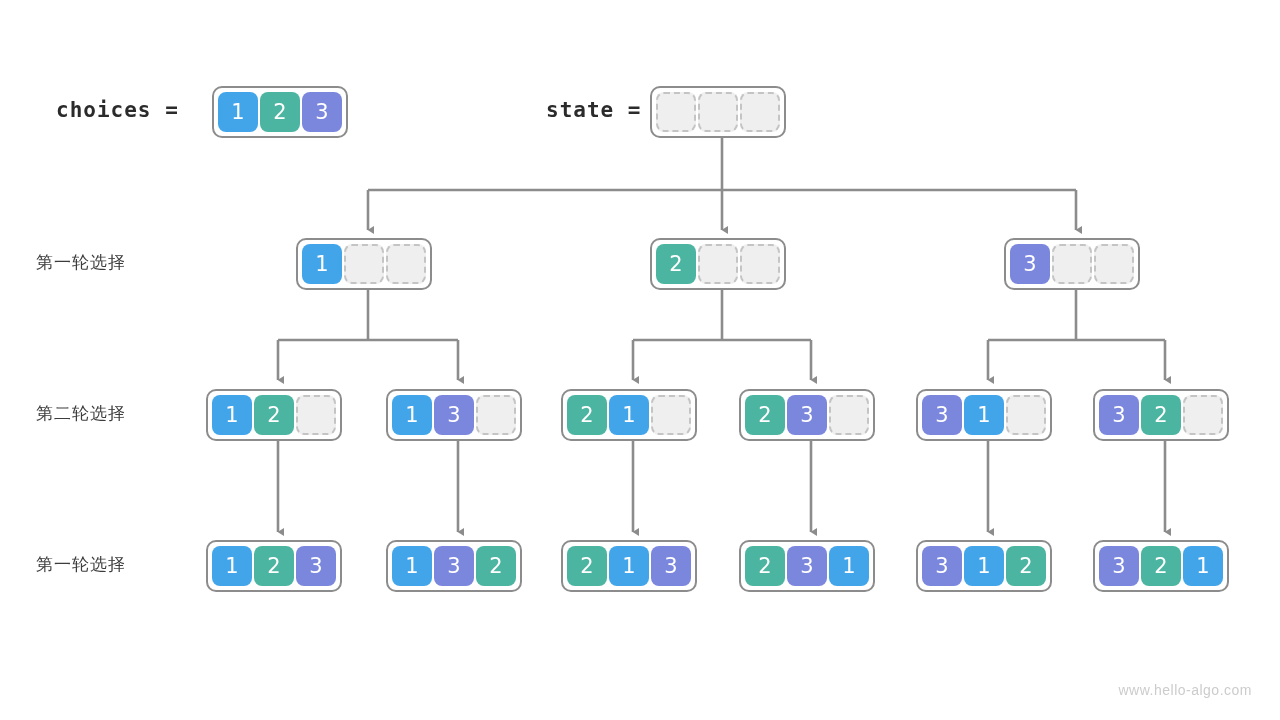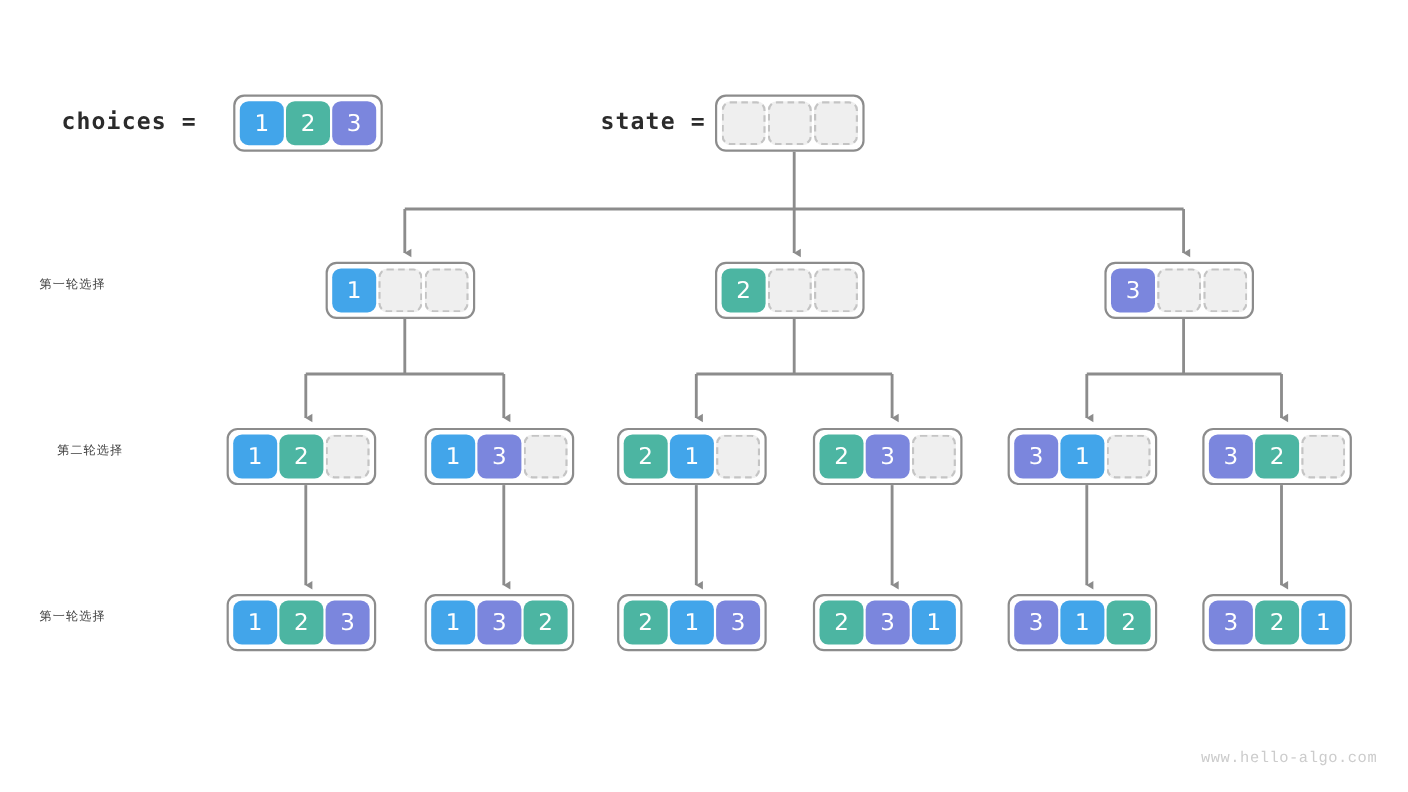--- a/index.html
+++ b/index.html
@@ -40,21 +40,21 @@
     color: #2b2b2b;
     white-space: nowrap;
     letter-spacing: 1px;
   }
 
   
   .row-label {
     position: absolute;
     z-index: 3;
     font-family: "DejaVu Sans", "Liberation Sans", sans-serif;
-    font-size: 11px;
+    font-size: 17px;
     color: #3c3c3c;
     white-space: nowrap;
     letter-spacing: 1px;
   }
 
   
   .node {
     position: absolute;
     z-index: 2;
     box-sizing: border-box;
@@ -91,21 +91,21 @@
   .cell.v1 { background: #42a5ea; }
   .cell.v2 { background: #4cb5a2; }
   .cell.v3 { background: #7b86dd; }
 
   
   #watermark {
     position: absolute;
     right: 28px;
     bottom: 22px;
     z-index: 3;
-    font-family: Liberation Mono, monospace;
+    font-family: Liberation Sans, sans-serif;
     font-size: 14px;
     color: #cccccc;
     letter-spacing: 0.5px;
   }
 </style>
 </head>
 <body>
 
 <div id="canvas">
 
@@ -159,21 +159,21 @@
 
   <div class="code-label" style="left:546px; top:98px;">state  =</div>
 
   <div class="node" id="state-node" style="left:650px; top:86px;">
     <div class="cell empty"></div>
     <div class="cell empty"></div>
     <div class="cell empty"></div>
   </div>
 
   <div class="row-label" style="left:36px; top:251px;">第一轮选择</div>
-  <div class="row-label" style="left:52px; top:402px;">第二轮选择</div>
+  <div class="row-label" style="left:36px; top:402px;">第二轮选择</div>
   <div class="row-label" style="left:36px; top:553px;">第一轮选择</div>
 
   <div class="node" style="left:296px; top:238px;">
     <div class="cell v1">1</div>
     <div class="cell empty"></div>
     <div class="cell empty"></div>
   </div>
 
   <div class="node" style="left:650px; top:238px;">
     <div class="cell v2">2</div>

